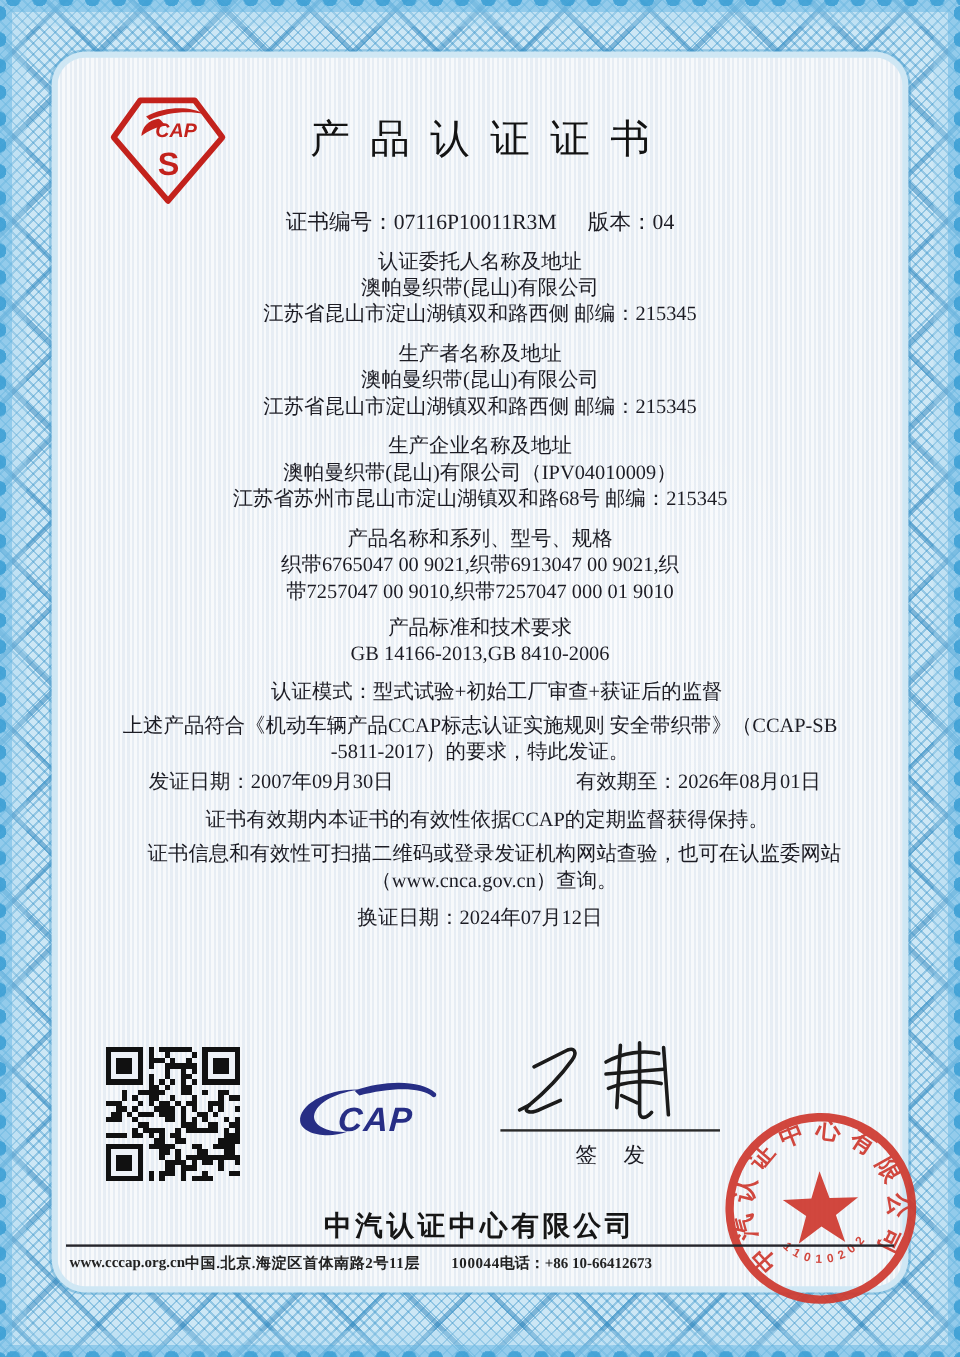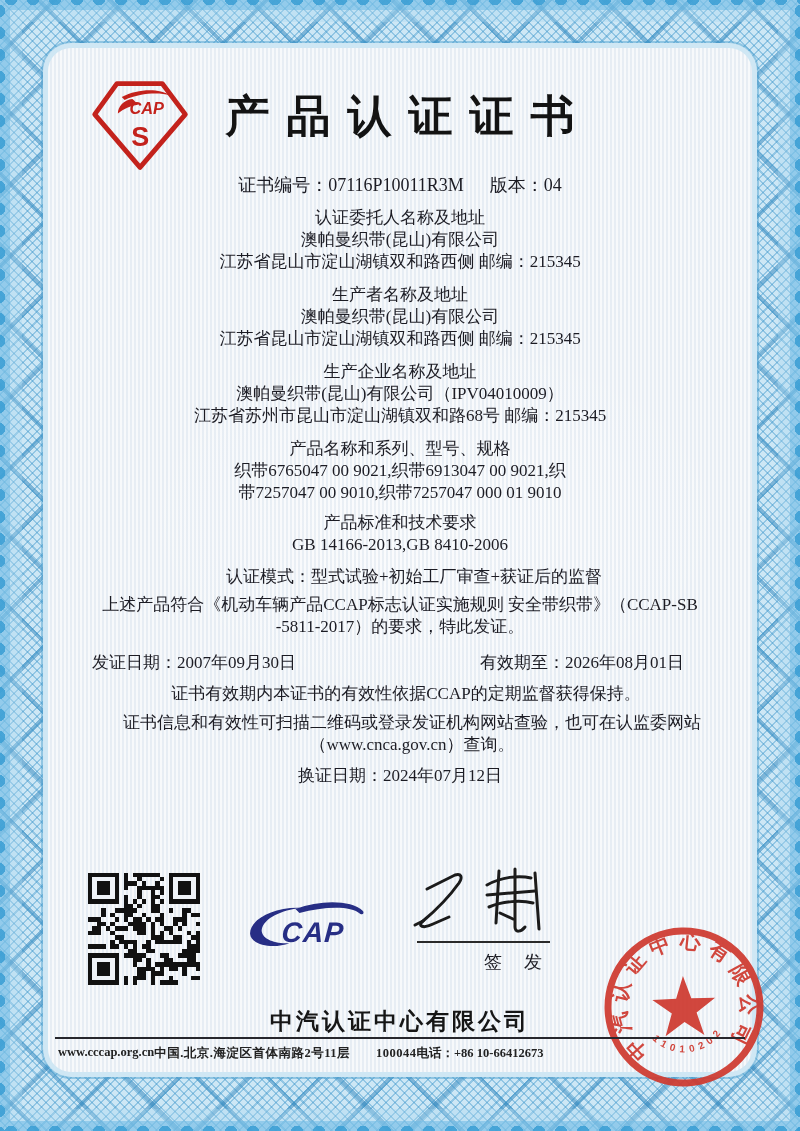--- a/index.html
+++ b/index.html
@@ -24,39 +24,39 @@
   
   .panel{position:absolute;left:48px;right:48px;top:48px;bottom:59px;background:#eef2f7;
     background-image:
       repeating-linear-gradient(90deg, rgba(255,255,255,.55) 0 2px, rgba(222,231,240,.45) 2px 4px),
       radial-gradient(ellipse 420px 260px at 55% 46%, rgba(255,255,255,.5), rgba(255,255,255,0) 70%);
     box-shadow:0 0 0 5px #cfe7f4, 0 0 0 7px rgba(70,155,205,.45);
     color:#1c1c24;border-radius:23px;}
 
   
   .content{position:absolute;top:0;left:0;right:0;text-align:center;font-size:17px;line-height:22px;}
-  .title{margin-top:50px;line-height:36px;font-size:44px;font-weight:bold;letter-spacing:17px;font-family:"Liberation Sans","DejaVu Sans",sans-serif;color:#131313;text-indent:17px;}
+  .title{margin-top:50px;line-height:36px;font-size:33px;font-weight:normal;letter-spacing:17px;font-family:"Liberation Sans","DejaVu Sans",sans-serif;color:#131313;text-indent:17px;}
   .certline{margin-top:40px;font-size:18px;}
   .certline .gap{display:inline-block;width:26px;}
   .block{margin-top:11px;}
   .block.tight{margin-top:8px;}
   .modeline{margin-top:10px;padding-left:28px;}
   .statement{margin-top:6px;}
-  .datesrow{margin-top:14px;display:flex;justify-content:space-between;padding:0 68px 0 44px;}
+  .datesrow{margin-top:3px;display:flex;justify-content:space-between;padding:0 68px 0 76px;}
   .validity{margin-top:9px;padding-left:12px;}
   .query{margin-top:7px;margin-left:24px;}
   .renewal{margin-top:9px;}
 
   
   .mark{position:absolute;left:40px;top:26px;width:106px;height:102px;}
 
   
   .qr{position:absolute;left:40px;top:824px;width:112px;height:113px;}
   .ccap-logo{position:absolute;left:188px;top:846px;width:136px;height:60px;}
-  .sig{position:absolute;left:355px;top:815px;width:161px;height:160px;text-align:right;}
+  .sig{position:absolute;left:355px;top:815px;width:211px;height:160px;text-align:center;}
   .sig svg{display:block;width:175px;height:78px;margin:0 auto;}
   .sig .sigline{height:2px;background:#2a2a2a;margin:0 14px;}
   .sig .siglabel{margin-top:7px;font-size:18px;letter-spacing:22px;text-indent:22px;color:#1c1c24;}
   .seal{position:absolute;left:550px;top:873px;width:172px;height:172px;opacity:.93;transform:rotate(-2deg);}
 
   .company{position:absolute;left:0;right:0;top:958px;text-align:center;font-family:"Liberation Sans","DejaVu Sans",sans-serif;font-weight:bold;font-size:23px;letter-spacing:3px;color:#161616;}
   .rule{position:absolute;left:7px;right:7px;top:989px;height:2px;background:#26262c;}
   .footer{position:absolute;left:10px;right:8px;top:997px;display:flex;align-items:flex-start;font-size:12.5px;font-weight:bold;color:#222;}
   .footer .addr{letter-spacing:.5px;}
 </style>

